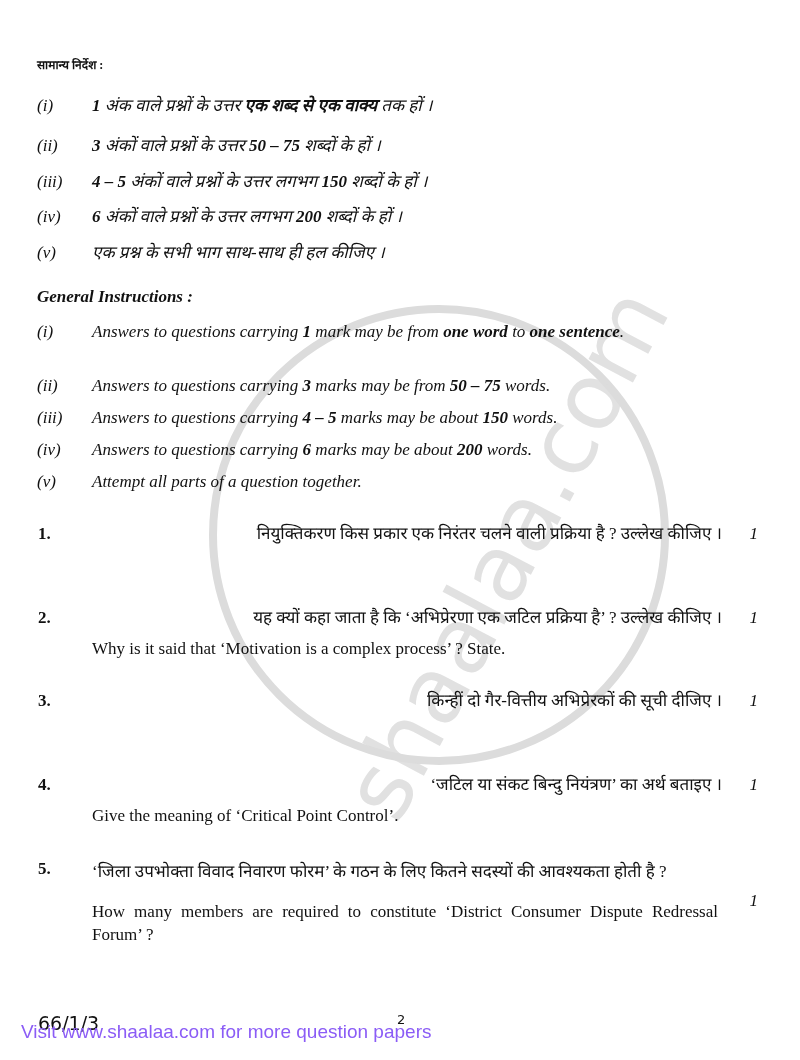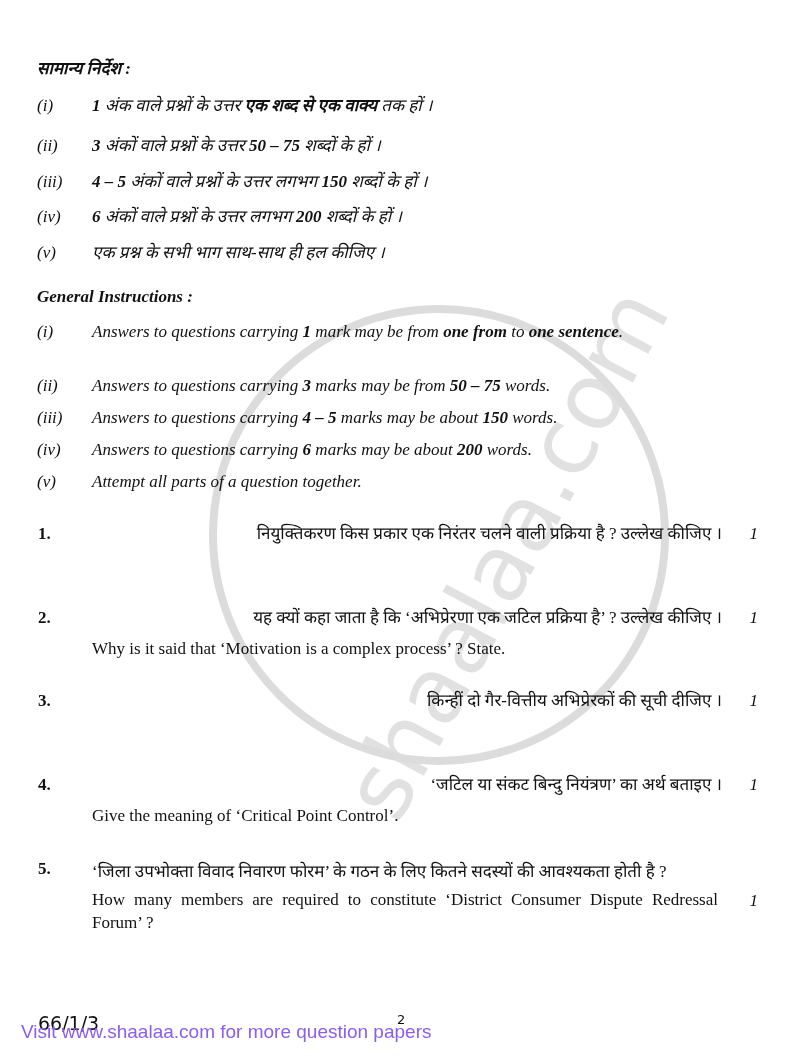--- a/index.html
+++ b/index.html
@@ -1,18 +1,18 @@
 <!DOCTYPE html>
 <html><head>
 <meta charset="utf-8">
 <style>
   html, body { margin: 0; padding: 0; background: #ffffff; }
   body { width: 800px; height: 1060px; position: relative; overflow: hidden; color: #111; }
   .page { position: absolute; left: 0; top: 0; width: 800px; height: 1060px; }
-  .heading-hi { position: absolute; left: 37px; top: 56px; font-size: 17px; font-style: italic; font-weight: bold; font-family: "Liberation Serif", serif; }
+  .heading-hi { position: absolute; left: 37px; top: 56px; font-size: 12px; font-weight: bold; font-family: "Liberation Serif", serif; }
   .heading-en { position: absolute; left: 37px; top: 287px; font-size: 17px; font-style: italic; font-weight: bold; font-family: "Liberation Serif", serif; text-align: right; }
   .ins { position: absolute; left: 37px; width: 690px; font-size: 17px; font-family: "Liberation Serif", serif; font-style: italic; line-height: 23px; }
   .ins .num { position: absolute; left: 0; top: 0; width: 50px; }
   .ins .txt { display: block; margin-left: 55px; text-align: justify; }
   .ins b { font-weight: bold; }
   .q { position: absolute; left: 38px; width: 722px; font-family: "Liberation Serif", serif; font-size: 17px; line-height: 25px; }
   .q .qnum { position: absolute; left: 0; top: 0; font-weight: bold; }
   .q .hi { display: block; margin-left: 54px; width: 630px; text-align: right; }
   .q .en { display: block; margin-left: 54px; width: 626px; margin-top: 7px; text-align: justify; line-height: 23px; }
   .q .marks { position: absolute; right: 2px; font-style: italic; }
@@ -50,21 +50,21 @@
   </div>
   <div class="ins" style="top:241px">
     <span class="num">(v)</span>
     <span class="txt rich"><span>एक प्रश्न के सभी भाग साथ-साथ ही हल कीजिए ।</span></span>
   </div>
 
   <div class="heading-en">General Instructions :</div>
 
   <div class="ins" style="top:320px">
     <span class="num">(i)</span>
-    <span class="txt rich" style="text-align:justify;"><span>Answers to questions carrying </span><b>1</b><span> mark may be from </span><b>one from</b><span> to </span><b>one sentence</b><span>.</span></span>
+    <span class="txt rich" style="text-align:justify;"><span>Answers to questions carrying </span><b>1</b><span> mark may be from </span><b>one word</b><span> to </span><b>one sentence</b><span>.</span></span>
   </div>
   <div class="ins" style="top:374px">
     <span class="num">(ii)</span>
     <span class="txt rich"><span>Answers to questions carrying </span><b>3</b><span> marks may be from </span><b>50 – 75</b><span> words.</span></span>
   </div>
   <div class="ins" style="top:406px">
     <span class="num">(iii)</span>
     <span class="txt rich"><span>Answers to questions carrying </span><b>4 – 5</b><span>  marks may be about </span><b>150</b><span> words.</span></span>
   </div>
   <div class="ins" style="top:438px">
@@ -98,21 +98,21 @@
   <div class="q" style="top:772px">
     <span class="qnum">4.</span>
     <span class="hi">‘जटिल या संकट बिन्दु नियंत्रण’ का अर्थ बताइए ।</span>
     <span class="en">Give the meaning of ‘Critical Point Control’.</span>
     <span class="marks" style="top:0">1</span>
   </div>
 
   <div class="q" style="top:856px">
     <span class="qnum">5.</span>
     <span class="hi" style="line-height:32px; width:640px; text-align:justify;">‘जिला उपभोक्ता विवाद निवारण फोरम’ के गठन के लिए कितने सदस्यों की आवश्यकता होती है ?</span>
-    <span class="en" style="margin-top:0;">How many members are required to constitute ‘District Consumer Dispute Redressal Forum’ ?</span>
+    <span class="en" style="margin-top:12px;">How many members are required to constitute ‘District Consumer Dispute Redressal Forum’ ?</span>
     <span class="marks" style="top:32px">1</span>
   </div>
 
   <div class="footer-code">66/1/3</div>
   <div class="footer-page">2</div>
   <div class="footer-visit">Visit www.shaalaa.com for more question papers</div>
 
 </div>
 
 </body></html>

